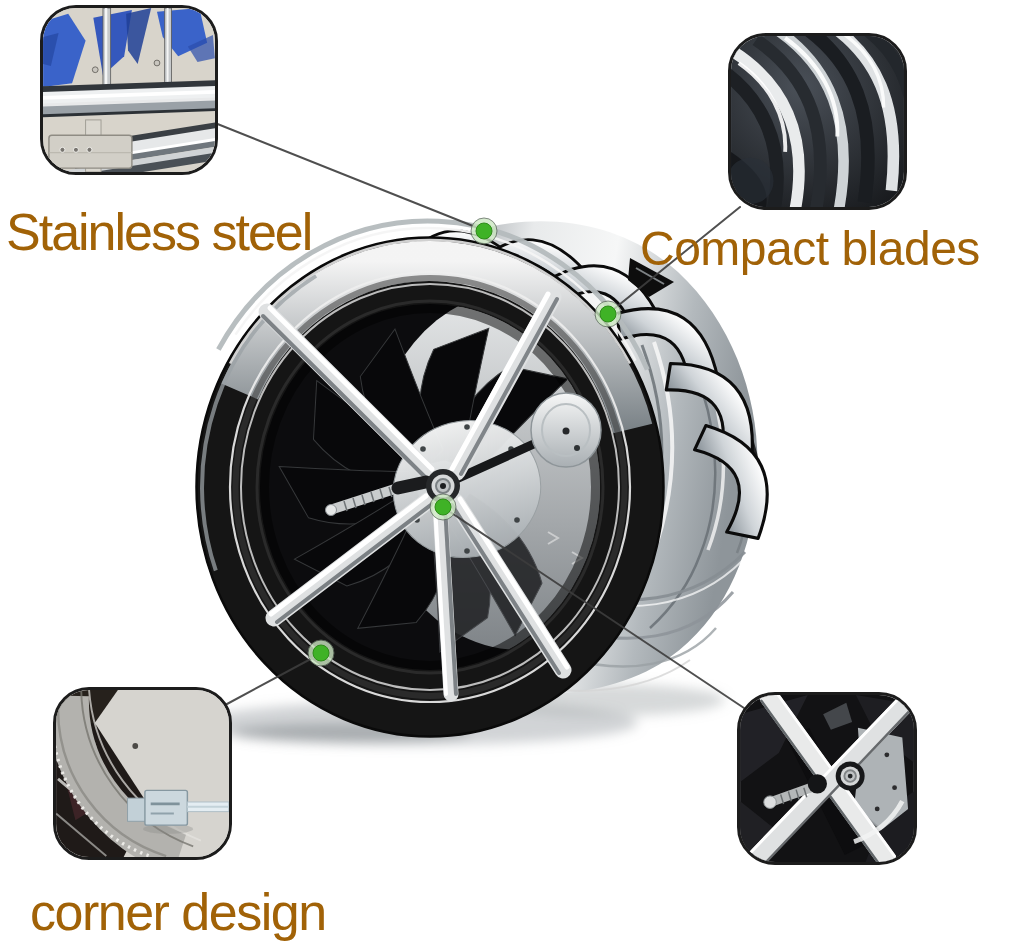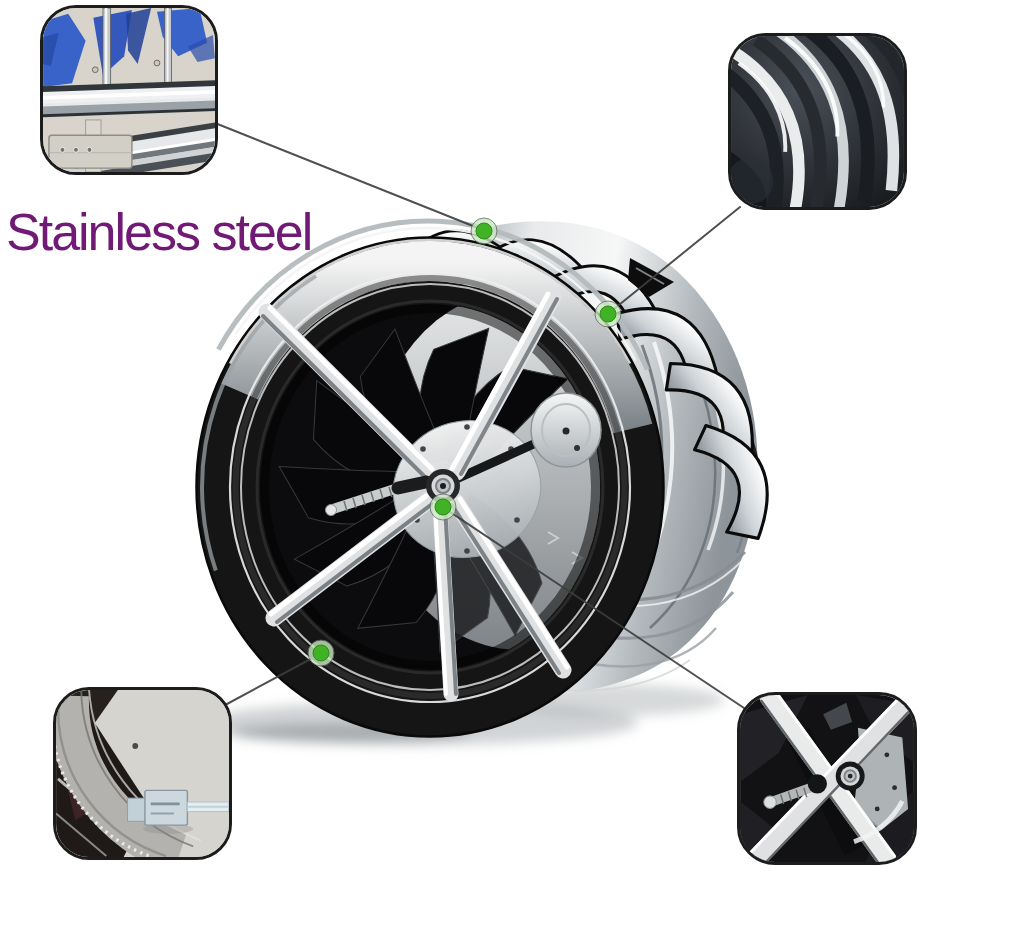--- a/index.html
+++ b/index.html
@@ -1,19 +1,19 @@
 <!DOCTYPE html>
 <html><head>
 <meta charset="utf-8">
 <style>
   html,body{margin:0;padding:0;background:#ffffff;}
   #stage{position:relative;width:1024px;height:949px;background:#ffffff;overflow:hidden;
          font-family:"Liberation Sans",sans-serif;}
   #product-svg{position:absolute;left:0;top:0;}
-  .label{position:absolute;color:#701a75;white-space:nowrap;line-height:1;
+  .label{position:absolute;color:#a16207;white-space:nowrap;line-height:1;
          font-family:"Liberation Sans",sans-serif;}
   #label-stainless{left:6px;top:206px;font-size:52px;letter-spacing:-2px;}
   #label-compact{left:640px;top:225px;font-size:48px;letter-spacing:-0.5px;}
   #label-corner{left:30px;top:886px;font-size:52px;letter-spacing:-1.5px;}
   #label-galvanized{left:584px;top:889px;font-size:48px;letter-spacing:-1px;}
   .inset{position:absolute;overflow:hidden;border:3px solid #1c1c1c;background:#ddd;box-sizing:border-box;}
   #inset-stainless{left:40px;top:5px;width:178px;height:170px;border-radius:36px;}
   #inset-compact{left:728px;top:33px;width:179px;height:177px;border-radius:38px;}
   #inset-corner{left:53px;top:687px;width:179px;height:173px;border-radius:36px;}
   #inset-galvanized{left:737px;top:692px;width:180px;height:173px;border-radius:38px;}
@@ -392,14 +392,16 @@
         <circle cx="114" cy="84" r="15" fill="#17181a"></circle>
         <circle cx="114" cy="84" r="10" fill="#d4d6d7"></circle>
         <circle cx="114" cy="84" r="6" fill="#bfc2c4" stroke="#808486" stroke-width="2"></circle>
         <circle cx="114" cy="84" r="2.5" fill="#232527"></circle>
       </g>
       <path d="M 118,152 Q 152,140 168,110" fill="none" stroke="#f2f3f3" stroke-width="5" opacity="0.85"></path>
     </svg>
   </div>
 
   <div id="label-stainless" class="label">Stainless steel</div>
+  <div id="label-compact" class="label">Compact blades</div>
+  <div id="label-corner" class="label">corner design</div>
 
 </div>
 
 </body></html>

